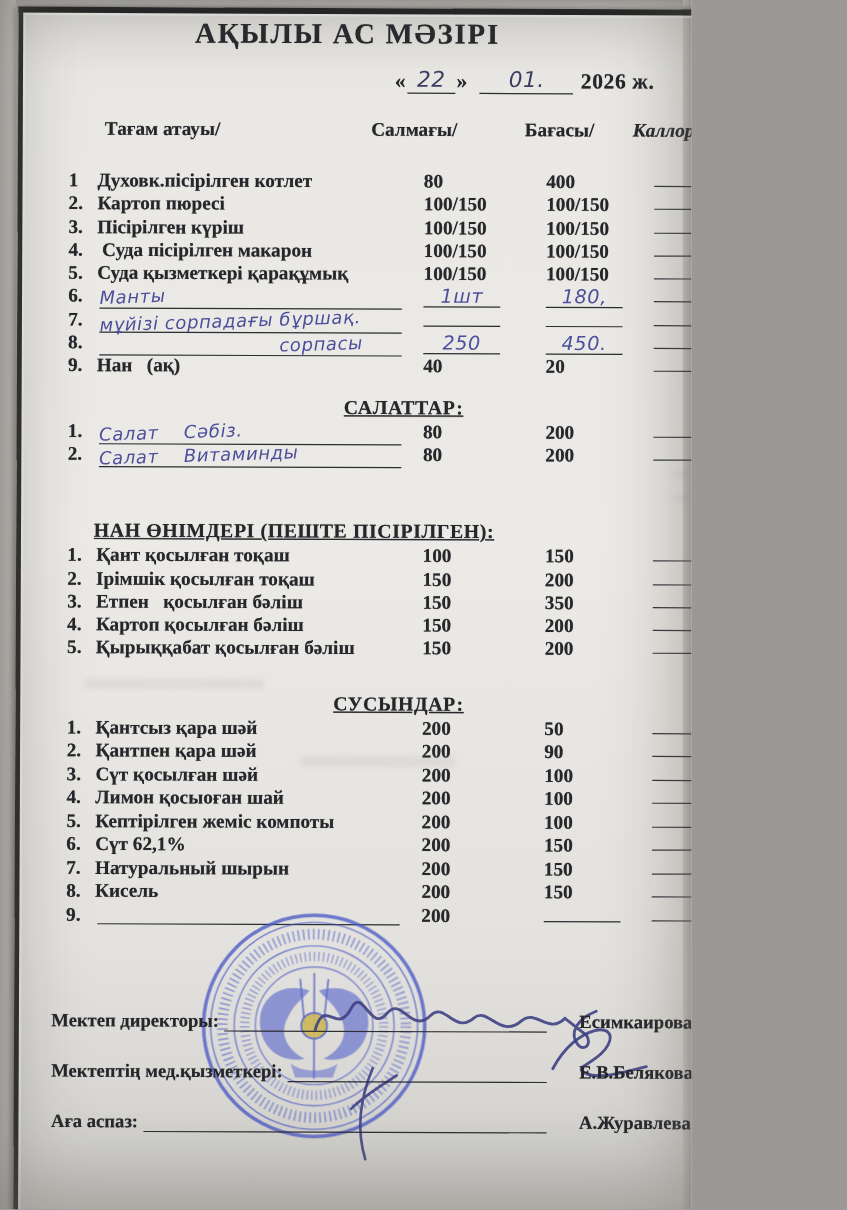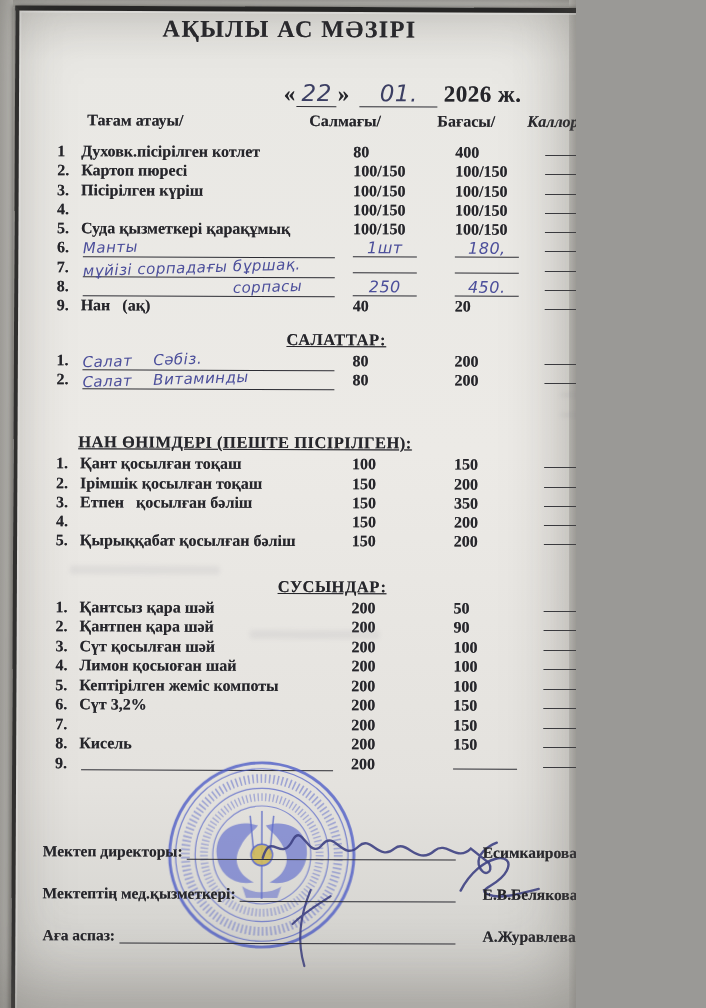--- a/index.html
+++ b/index.html
@@ -18,32 +18,32 @@
   .edge-strip-top{position:absolute;left:0;top:0;width:100%;height:7px;
         background:linear-gradient(180deg,#a8a7a3,#c6c5c1);pointer-events:none;}
   .edge-strip-right{position:absolute;right:0;top:0;width:7px;height:100%;
         background:linear-gradient(270deg,#b3b2ae,#cbcac6);pointer-events:none;}
 
   .content{position:absolute;inset:0;transform:rotate(.2deg);}
 
   .print{text-shadow:0 0 .6px rgba(25,25,32,.55);}
   .title{position:absolute;top:16px;left:0;width:100%;text-align:center;
         font-size:24px;font-weight:bold;letter-spacing:1.5px;}
-  .date-line{position:absolute;top:56px;right:56px;font-size:23px;font-weight:bold;letter-spacing:.5px;white-space:nowrap;margin-top:24px;}
+  .date-line{position:absolute;top:56px;right:32px;font-size:18px;font-weight:bold;letter-spacing:.5px;white-space:nowrap;}
   .date-slot{display:inline-block;border-bottom:1.7px solid #2c2c33;text-align:center;vertical-align:bottom;}
   .slot-day{width:40px;margin:0 1px;}
   .slot-month{width:78px;margin:0 6px 0 10px;}
 
   .hand{font-family:"DejaVu Sans",sans-serif;font-style:italic;font-weight:normal;
         color:#4c4f9b;text-shadow:none;letter-spacing:.5px;}
   .hand-ink-dark{color:#3c3f63;}
 
   .table-area{position:absolute;top:100px;left:56px;width:618px;font-size:16px;font-weight:bold;}
   .thead{position:relative;height:24px;margin-bottom:18px;}
-  .thead span{position:absolute;top:12px;}
+  .thead span{position:absolute;top:0;}
   .th-name{left:30px;} .th-weight{left:252px;} .th-price{left:380px;} .th-cal{left:470px;font-style:italic;}
 
   .row{display:flex;height:19.3px;line-height:19px;align-items:flex-start;}
   .c-name{width:288px;display:flex;}
   .num{width:24px;flex:none;}
   .nm{white-space:pre;}
   .nm-fill{flex:1;border-bottom:1.7px solid #2c2c33;margin:0 10px 2px 2px;display:flex;align-items:flex-end;}
   .nm-fill .nm{transform:rotate(-2deg) translateY(1px);font-size:15px;}
   .c-w,.c-p{width:96px;flex:none;padding-left:8px;box-sizing:border-box;}
   .c-p{padding-left:14px;}
@@ -127,20 +127,21 @@
     </span>
     <span class="c-w"><span>100/150</span></span>
     <span class="c-p"><span>100/150</span></span>
     <span class="c-cal">
               <span class="cal-line"></span>
             </span>
   </div>
           <div class="row">
     <span class="c-name">
       <span class="num">4.</span>
+      <span class="nm-wrap"><span class="nm"> Суда пісірілген макарон</span></span>
     </span>
     <span class="c-w"><span>100/150</span></span>
     <span class="c-p"><span>100/150</span></span>
     <span class="c-cal">
               <span class="cal-line"></span>
             </span>
   </div>
           <div class="row">
     <span class="c-name">
       <span class="num">5.</span>
@@ -266,20 +267,21 @@
     </span>
     <span class="c-w"><span>150</span></span>
     <span class="c-p"><span>350</span></span>
     <span class="c-cal">
                 <span class="cal-line"></span>
               </span>
   </div>
             <div class="row">
     <span class="c-name">
       <span class="num">4.</span>
+      <span class="nm-wrap"><span class="nm">Картоп қосылған бәліш</span></span>
     </span>
     <span class="c-w"><span>150</span></span>
     <span class="c-p"><span>200</span></span>
     <span class="c-cal">
                 <span class="cal-line"></span>
               </span>
   </div>
             <div class="row">
     <span class="c-name">
       <span class="num">5.</span>
@@ -346,31 +348,32 @@
     </span>
     <span class="c-w"><span>200</span></span>
     <span class="c-p"><span>100</span></span>
     <span class="c-cal">
                 <span class="cal-line"></span>
               </span>
   </div>
             <div class="row">
     <span class="c-name">
       <span class="num">6.</span>
-      <span class="nm-wrap"><span class="nm">Сүт 3,2%</span></span>
+      <span class="nm-wrap"><span class="nm">Сүт 62,1%</span></span>
     </span>
     <span class="c-w"><span>200</span></span>
     <span class="c-p"><span>150</span></span>
     <span class="c-cal">
                 <span class="cal-line"></span>
               </span>
   </div>
             <div class="row">
     <span class="c-name">
       <span class="num">7.</span>
+      <span class="nm-wrap"><span class="nm">Натуральный шырын</span></span>
     </span>
     <span class="c-w"><span>200</span></span>
     <span class="c-p"><span>150</span></span>
     <span class="c-cal">
                 <span class="cal-line"></span>
               </span>
   </div>
             <div class="row">
     <span class="c-name">
       <span class="num">8.</span>

